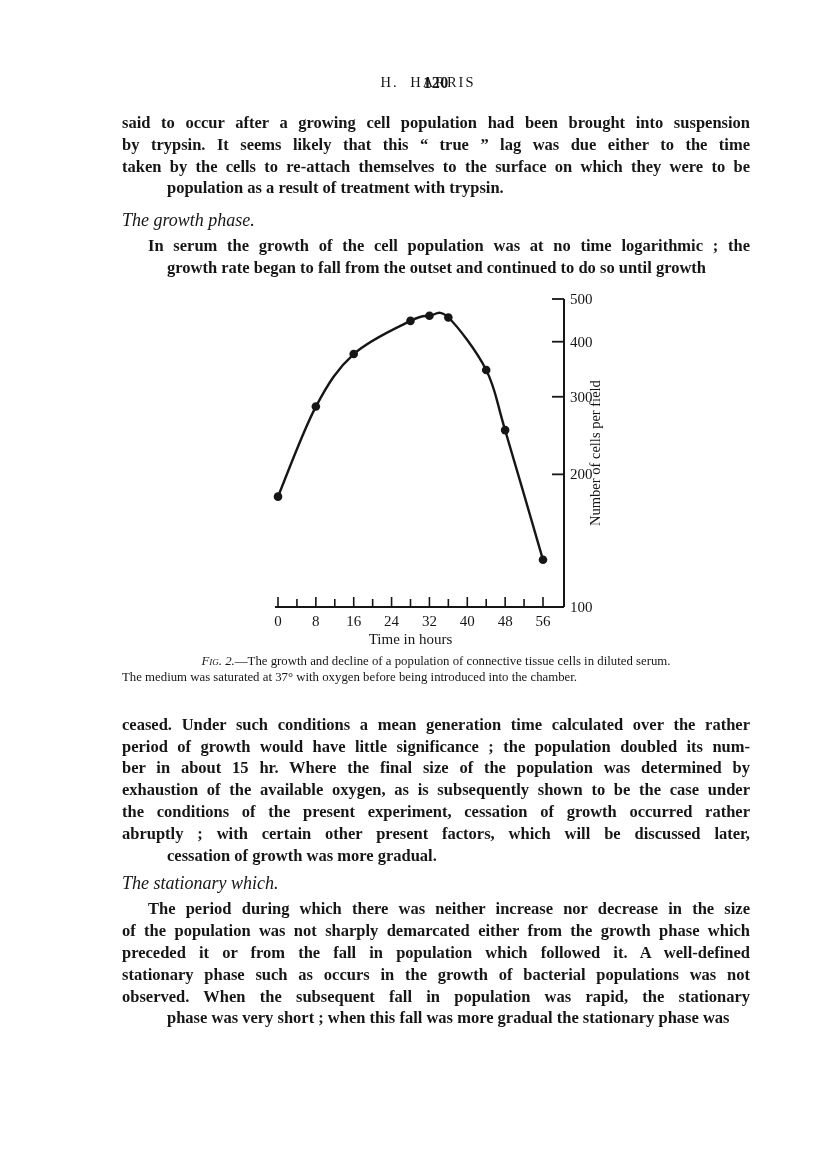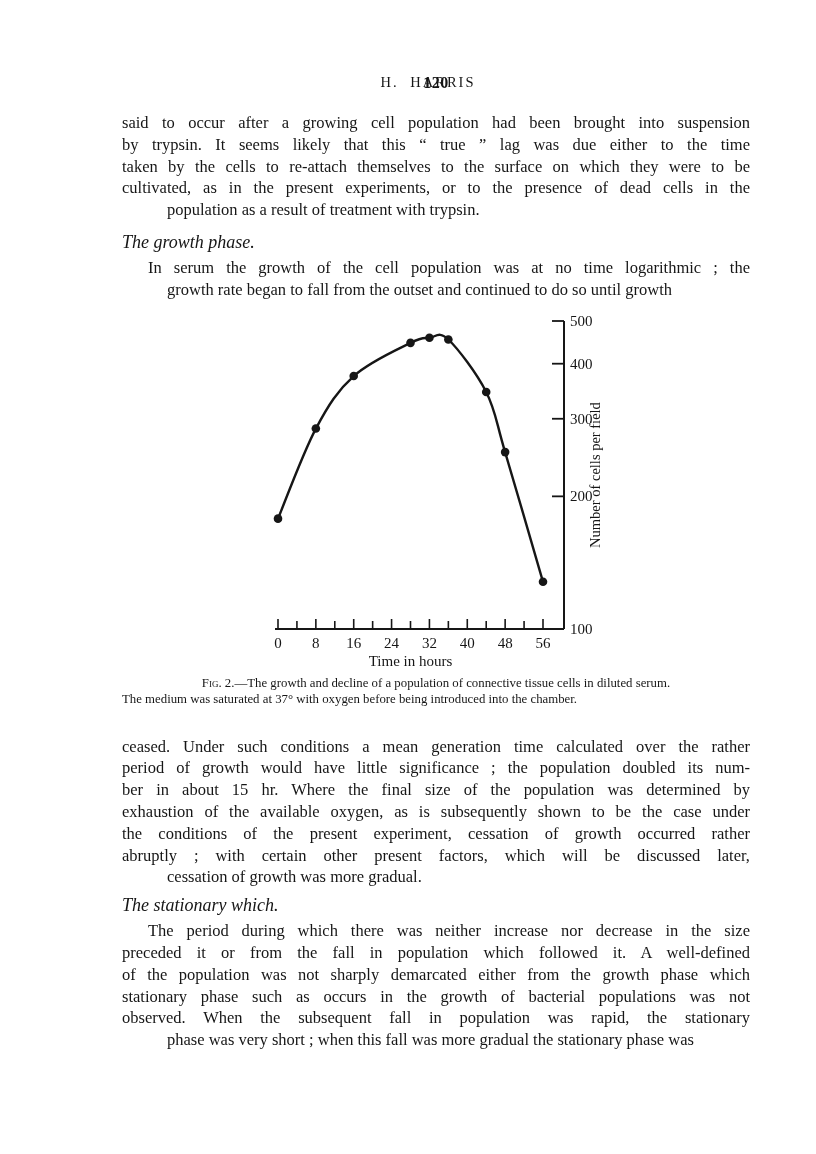--- a/index.html
+++ b/index.html
@@ -15,60 +15,59 @@
     position:absolute;left:122px;top:74px;width:628px;
   }
   .pageheader{
     display:flex;align-items:baseline;height:20px;position:relative;justify-content:center;
   }
   .pagenum{font-size:16px;font-weight:700;letter-spacing:.5px;}
   .running-head{
     position:absolute;left:0;right:16px;text-align:center;
     font-size:14.5px;letter-spacing:2px;word-spacing:6px;
   }
-  .para{font-size:16.5px;line-height:21.8px;}
+  .para{font-size:16.5px;line-height:21.8px;font-weight:bold;}
   .para .line{
     text-align:justify;text-align-last:justify;text-justify:inter-word;
     white-space:normal;
   }
   .para .line:last-child{text-align-last:left;margin-left:45px;}
   .indent-first .line:first-child{text-indent:26px;}
   .p1{margin-top:18px;}
   .section-heading{
     margin:10px 0 0 0;font-size:18px;line-height:22px;
     font-style:italic;font-weight:400;
   }
   .p2{margin-top:4px;}
   .figure-block{margin:2px 0 0 0;padding:0;}
   .chart-svg{display:block;margin-left:128px;}
   .figcaption{margin-top:4px;font-size:12.8px;line-height:16.5px;}
   .cap-line1{text-align:center;}
   .cap-line2{}
-  .smallcaps{font-variant:small-caps;}
+  .smallcaps{font-variant:small-caps;font-style:italic;}
   .p3{margin-top:28px;}
   .heading-stationary{margin-top:6px;}
   .p4{margin-top:4px;}
   svg text{font-family:"Liberation Serif","DejaVu Serif",serif;fill:#161616;}
 </style>
 </head>
 <body>
 
 <div class="page">
   <div class="content">
 
     <div class="pageheader">
       <span class="pagenum">120</span>
       <span class="running-head">H. HARRIS</span>
     </div>
 
     <div class="para p1">
         <div class="line">said to occur after a growing cell population had been brought into suspension</div>
         <div class="line">by trypsin.  It seems likely that this “ true ” lag was due either to the time</div>
         <div class="line">taken by the cells to re-attach themselves to the surface on which they were to be</div>
-        <div class="line">cultivated, as in the present experiments, or to the presence of dead cells in the</div>
         <div class="line">population as a result of treatment with trypsin.</div>
       </div>
 
     <h3 class="section-heading">The growth phase.</h3>
 
     <div class="para p2 indent-first">
         <div class="line">In serum the growth of the cell population was at no time logarithmic ;  the</div>
         <div class="line">growth rate began to fall from the outset and continued to do so until growth</div>
       </div>
 
@@ -135,21 +134,21 @@
         <div class="line">exhaustion of the available oxygen, as is subsequently shown to be the case under</div>
         <div class="line">the conditions of the present experiment, cessation of growth occurred rather</div>
         <div class="line">abruptly ;  with certain other present factors, which will be discussed later,</div>
         <div class="line">cessation of growth was more gradual.</div>
       </div>
 
     <h3 class="section-heading heading-stationary">The stationary which.</h3>
 
     <div class="para p4 indent-first">
         <div class="line">The period during which there was neither increase nor decrease in the size</div>
+        <div class="line">of the population was not sharply demarcated either from the growth phase which</div>
         <div class="line">preceded it or from the fall in population which followed it.  A well-defined</div>
-        <div class="line">of the population was not sharply demarcated either from the growth phase which</div>
         <div class="line">stationary phase such as occurs in the growth of bacterial populations was not</div>
         <div class="line">observed.  When the subsequent fall in population was rapid, the stationary</div>
         <div class="line">phase was very short ;  when this fall was more gradual the stationary phase was</div>
       </div>
 
   </div>
 </div>
 
 </body></html>

